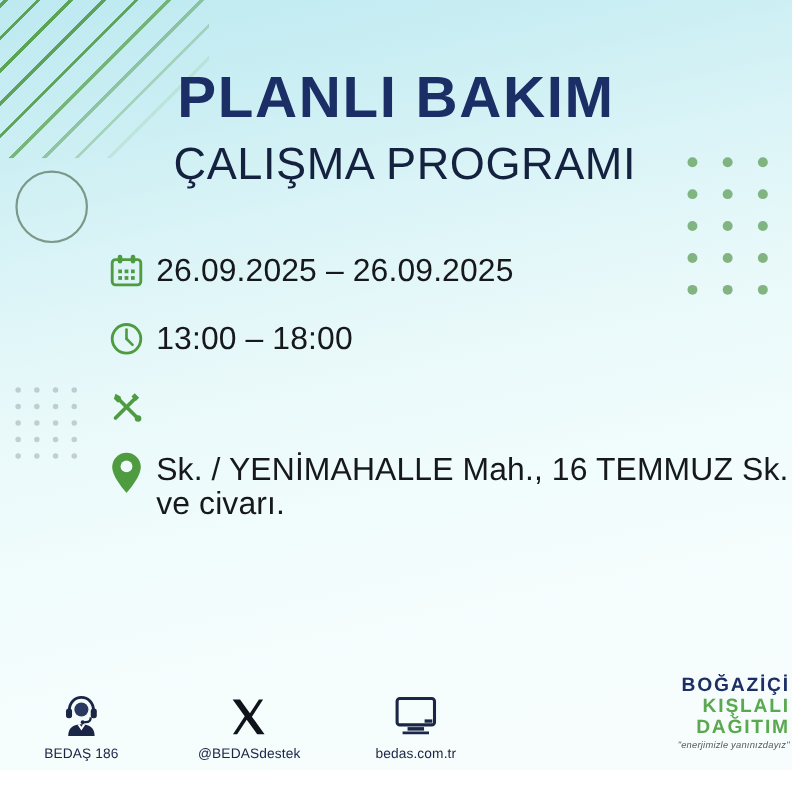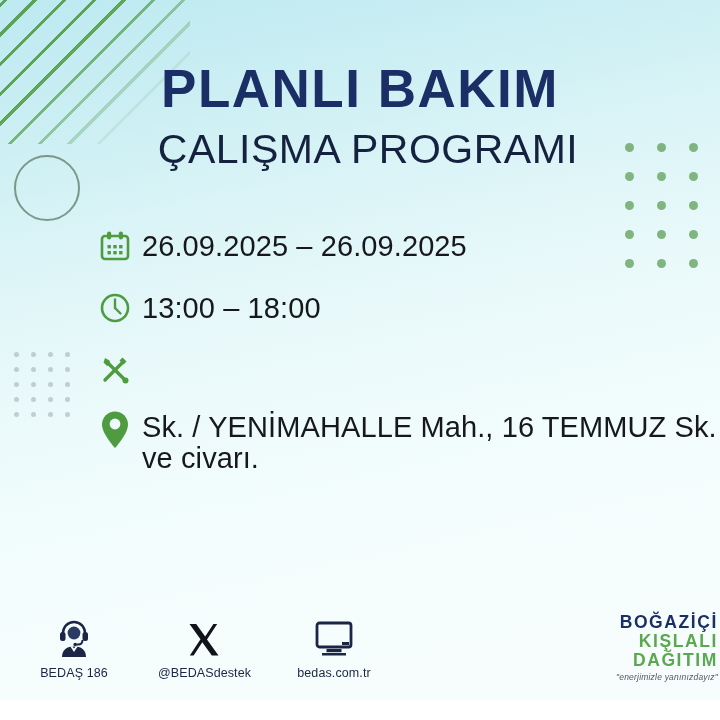--- a/index.html
+++ b/index.html
@@ -147,23 +147,23 @@
   #row-address .info-text { padding-top: 4px; }
   #row-date { margin-bottom: 18px; }
   #row-time { margin-bottom: 18px; }
   #row-work { margin-bottom: 16px; }
   .addr-line { display: block; white-space: nowrap; }
 
   
   #footer-links {
     position: absolute;
     left: 28px;
-    bottom: 20px;
+    bottom: 8px;
     display: flex;
-    gap: 38px;
+    gap: 60px;
     align-items: flex-end;
   }
   .footer-item {
     width: 92px;
     text-align: center;
   }
   .footer-icon {
     height: 44px;
     display: flex;
     align-items: flex-end;

